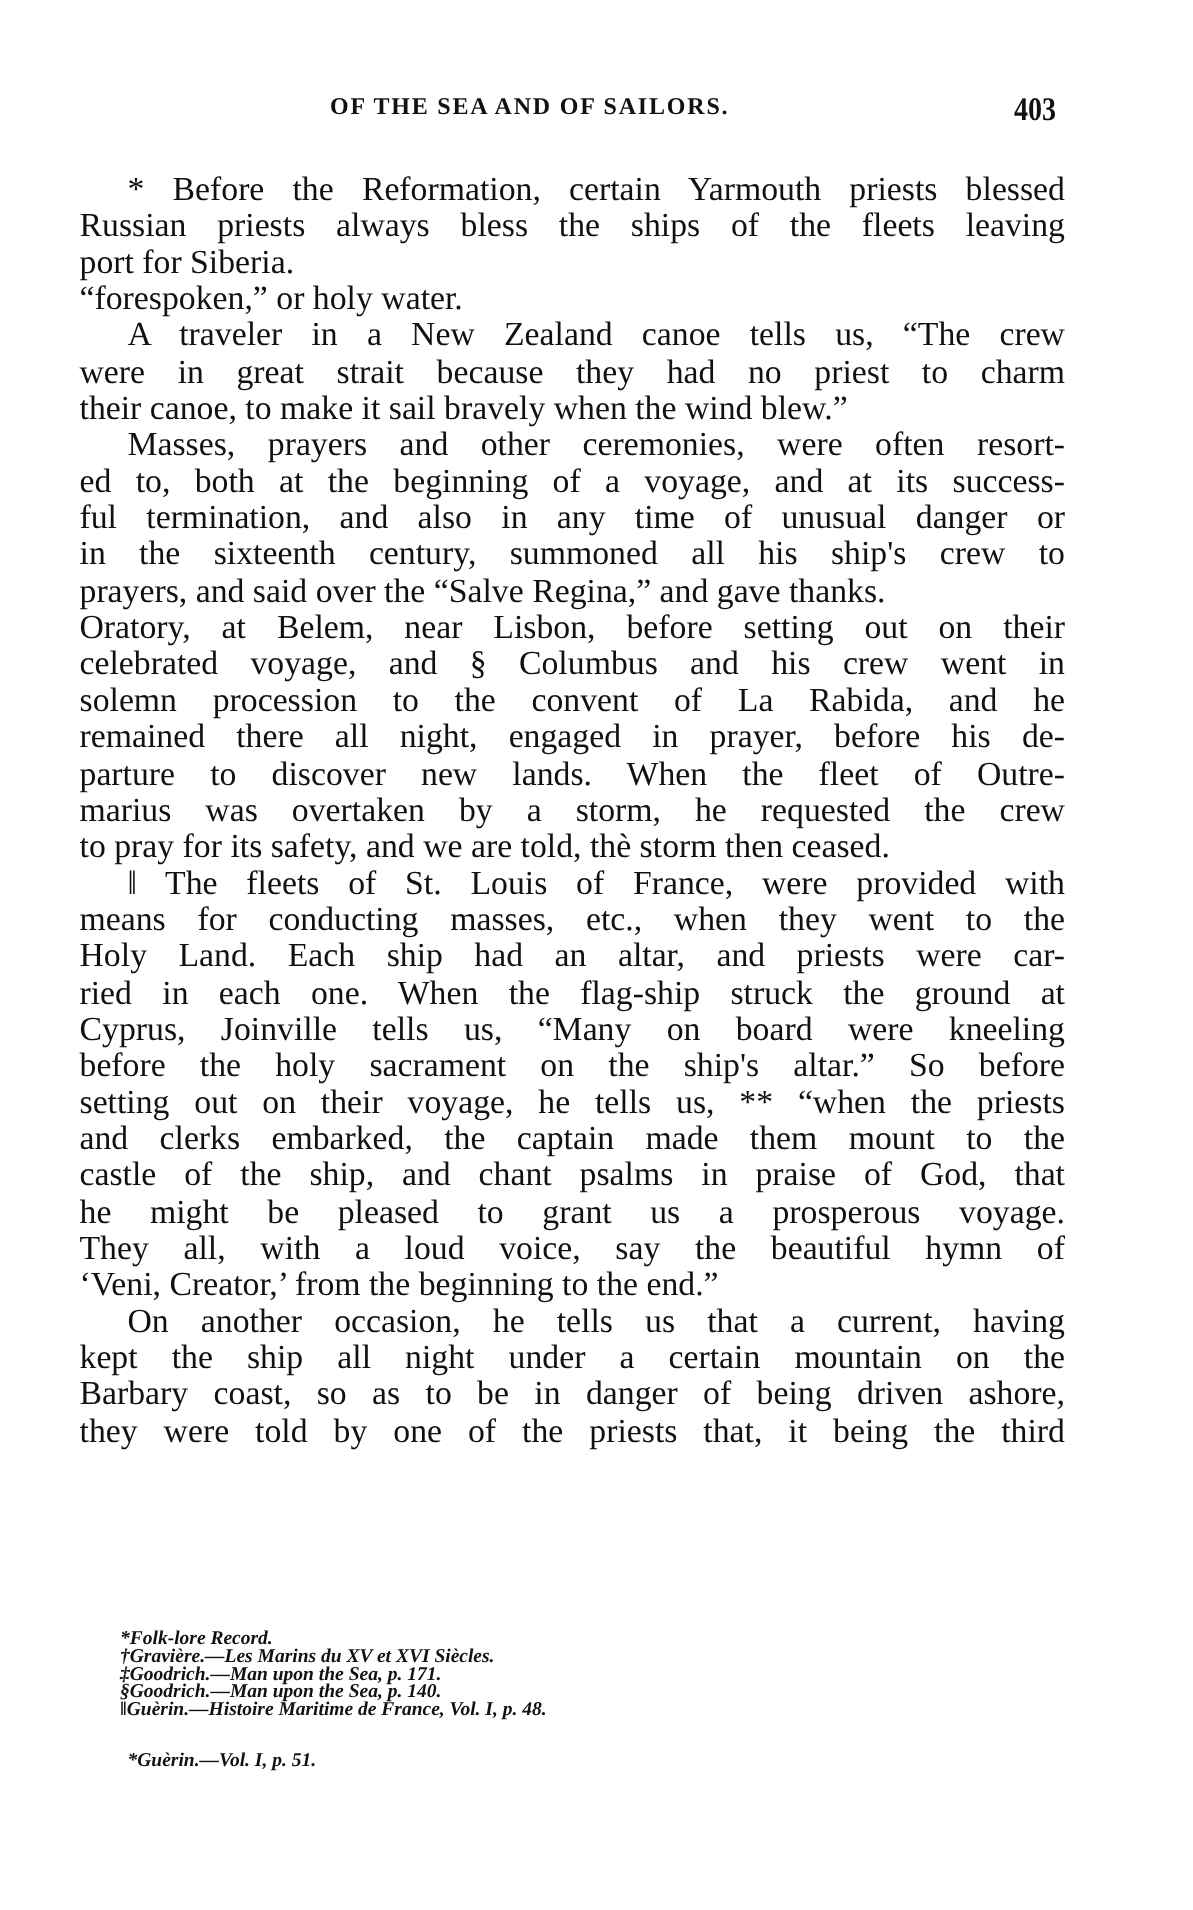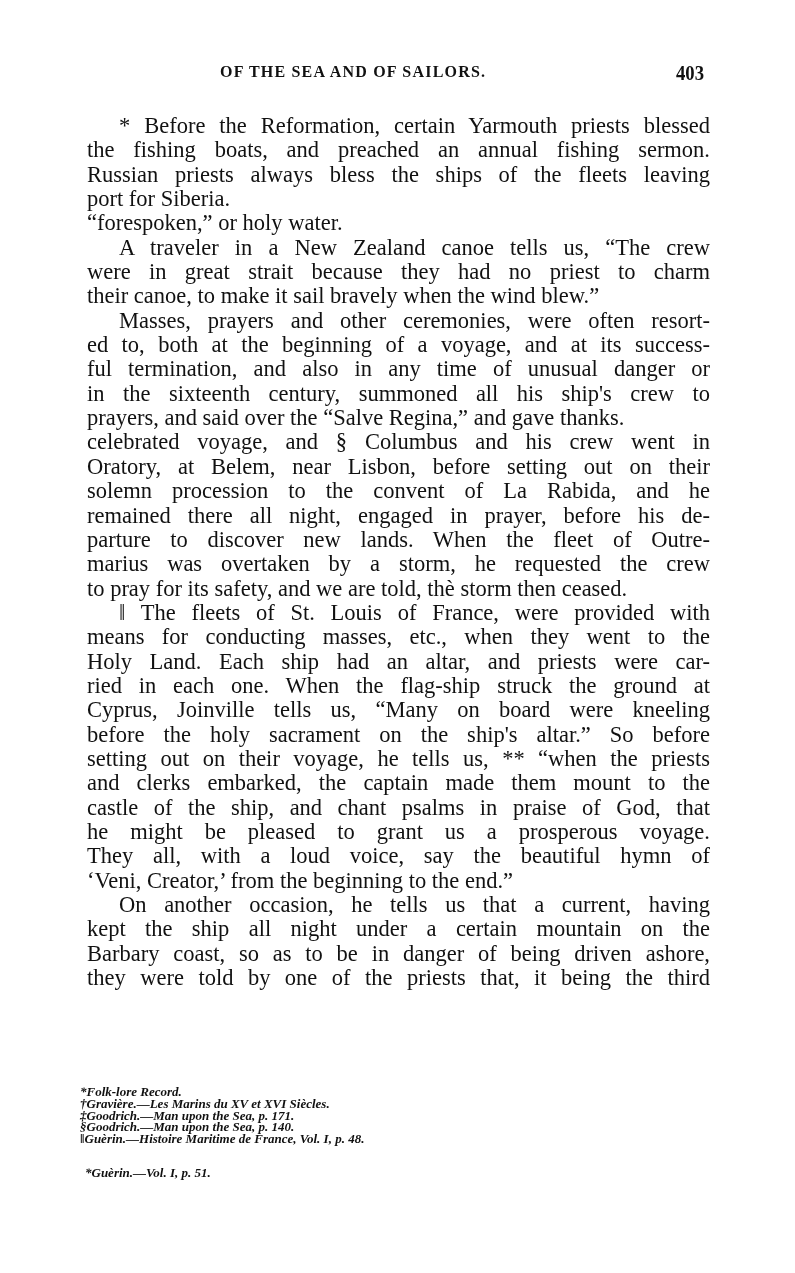--- a/index.html
+++ b/index.html
@@ -13,55 +13,53 @@
   .page-number {
     position: absolute; left: 676px; top: 0px;
     font-family: "Liberation Serif", serif; font-size: 22px; font-weight: bold; color: #111;
     transform: scaleX(0.85); transform-origin: left;
   }
   .body-text { position: absolute; left: 53px; top: 114px; width: 657px; }
   .line {
     font-family: "Liberation Serif", serif; font-size: 22.5px; line-height: 24.35px;
     height: 24.35px; white-space: nowrap; text-align: justify; text-align-last: justify;
     color: #111;
-    margin-left: 34px;
   }
   .line.indent { padding-left: 32px; }
   .line.last { text-align-last: left; }
   .footnotes { position: absolute; left: 80px; top: 1086px; font-style: italic; }
   .fn {
     font-family: "Liberation Serif", serif; font-size: 13px; font-weight: bold;
     line-height: 11.8px; height: 11.8px; white-space: nowrap; color: #111;
   }
   .fn.shift { padding-left: 5px; margin-top: 22px; }
 </style>
 </head>
 <body>
 
 <div class="header">
   <span class="running-title">OF THE SEA AND OF SAILORS.</span>
   <span class="page-number">403</span>
 </div>
 
 <div class="body-text" id="body-text">
     <div class="line indent">* Before the Reformation, certain Yarmouth priests blessed</div>
-    <div class="line">the fishing boats, and preached an annual fishing sermon.</div>
     <div class="line">Russian priests always bless the ships of the fleets leaving</div>
     <div class="line last">port for Siberia.</div>
     <div class="line last">“forespoken,” or holy water.</div>
     <div class="line indent">A traveler in a New Zealand canoe tells us, “The crew</div>
     <div class="line">were in great strait because they had no priest to charm</div>
     <div class="line last">their canoe, to make it sail bravely when the wind blew.”</div>
     <div class="line indent">Masses, prayers and other ceremonies, were often resort-</div>
     <div class="line">ed to, both at the beginning of a voyage, and at its success-</div>
     <div class="line">ful termination, and also in any time of unusual danger or</div>
     <div class="line">in the sixteenth century, summoned all his ship's crew to</div>
     <div class="line last">prayers, and said over the “Salve Regina,” and gave thanks.</div>
+    <div class="line">Oratory, at Belem, near Lisbon, before setting out on their</div>
     <div class="line">celebrated voyage, and § Columbus and his crew went in</div>
-    <div class="line">Oratory, at Belem, near Lisbon, before setting out on their</div>
     <div class="line">solemn procession to the convent of La Rabida, and he</div>
     <div class="line">remained there all night, engaged in prayer, before his de-</div>
     <div class="line">parture to discover new lands. When the fleet of Outre-</div>
     <div class="line">marius was overtaken by a storm, he requested the crew</div>
     <div class="line last">to pray for its safety, and we are told, thè storm then ceased.</div>
     <div class="line indent">‖ The fleets of St. Louis of France, were provided with</div>
     <div class="line">means for conducting masses, etc., when they went to the</div>
     <div class="line">Holy Land. Each ship had an altar, and priests were car-</div>
     <div class="line">ried in each one. When the flag-ship struck the ground at</div>
     <div class="line">Cyprus, Joinville tells us, “Many on board were kneeling</div>

